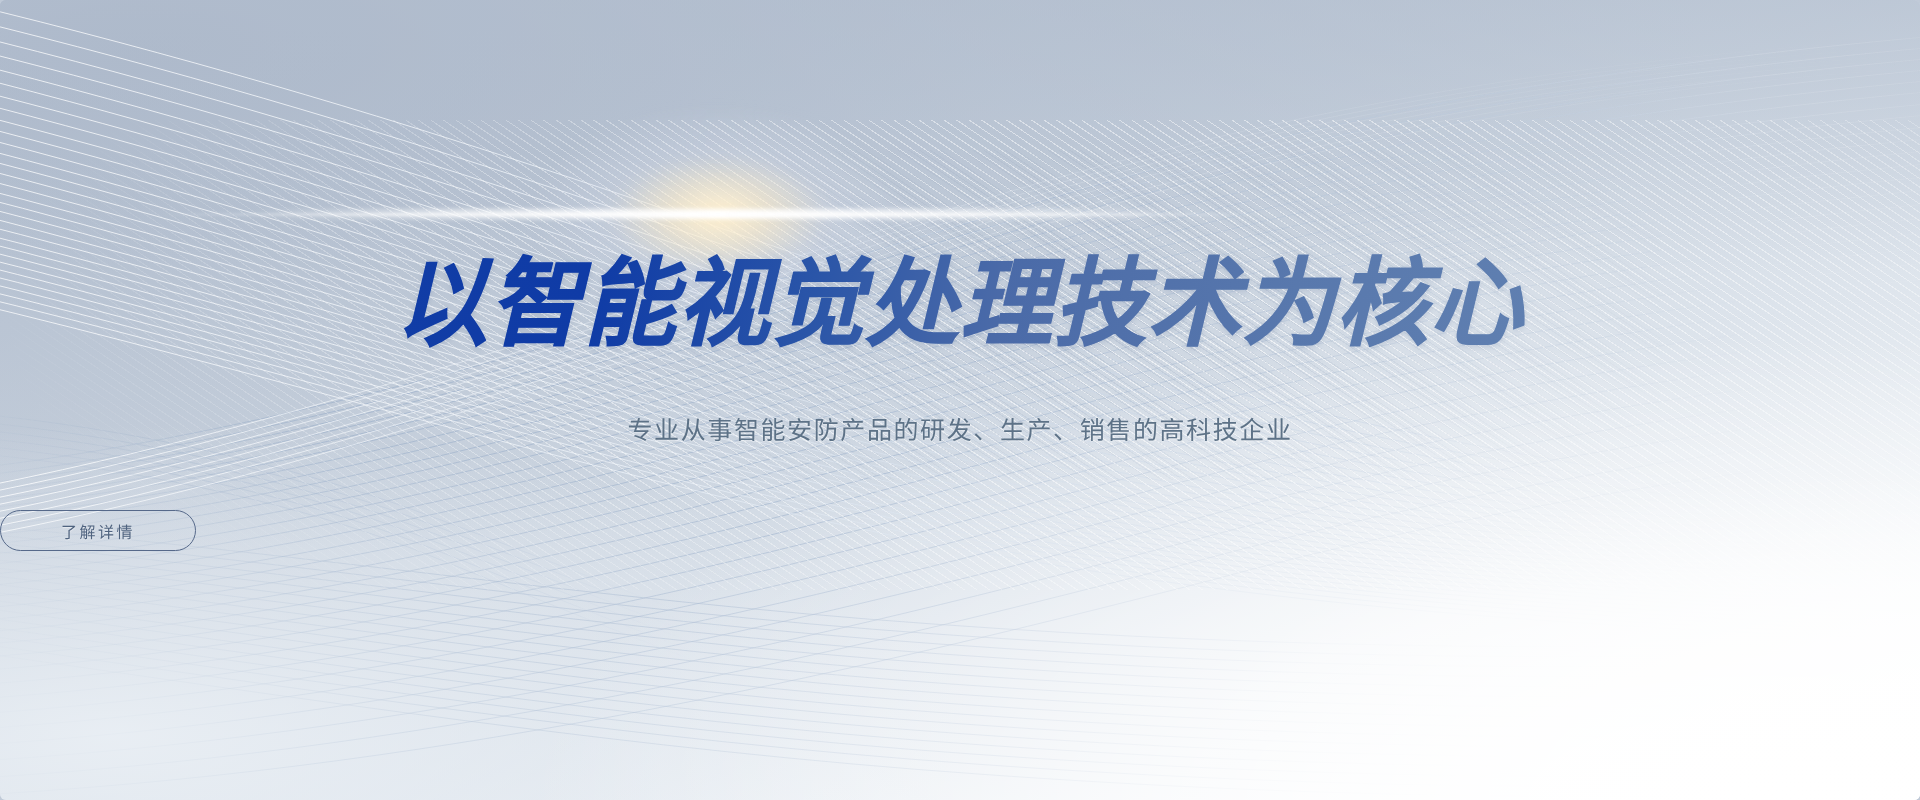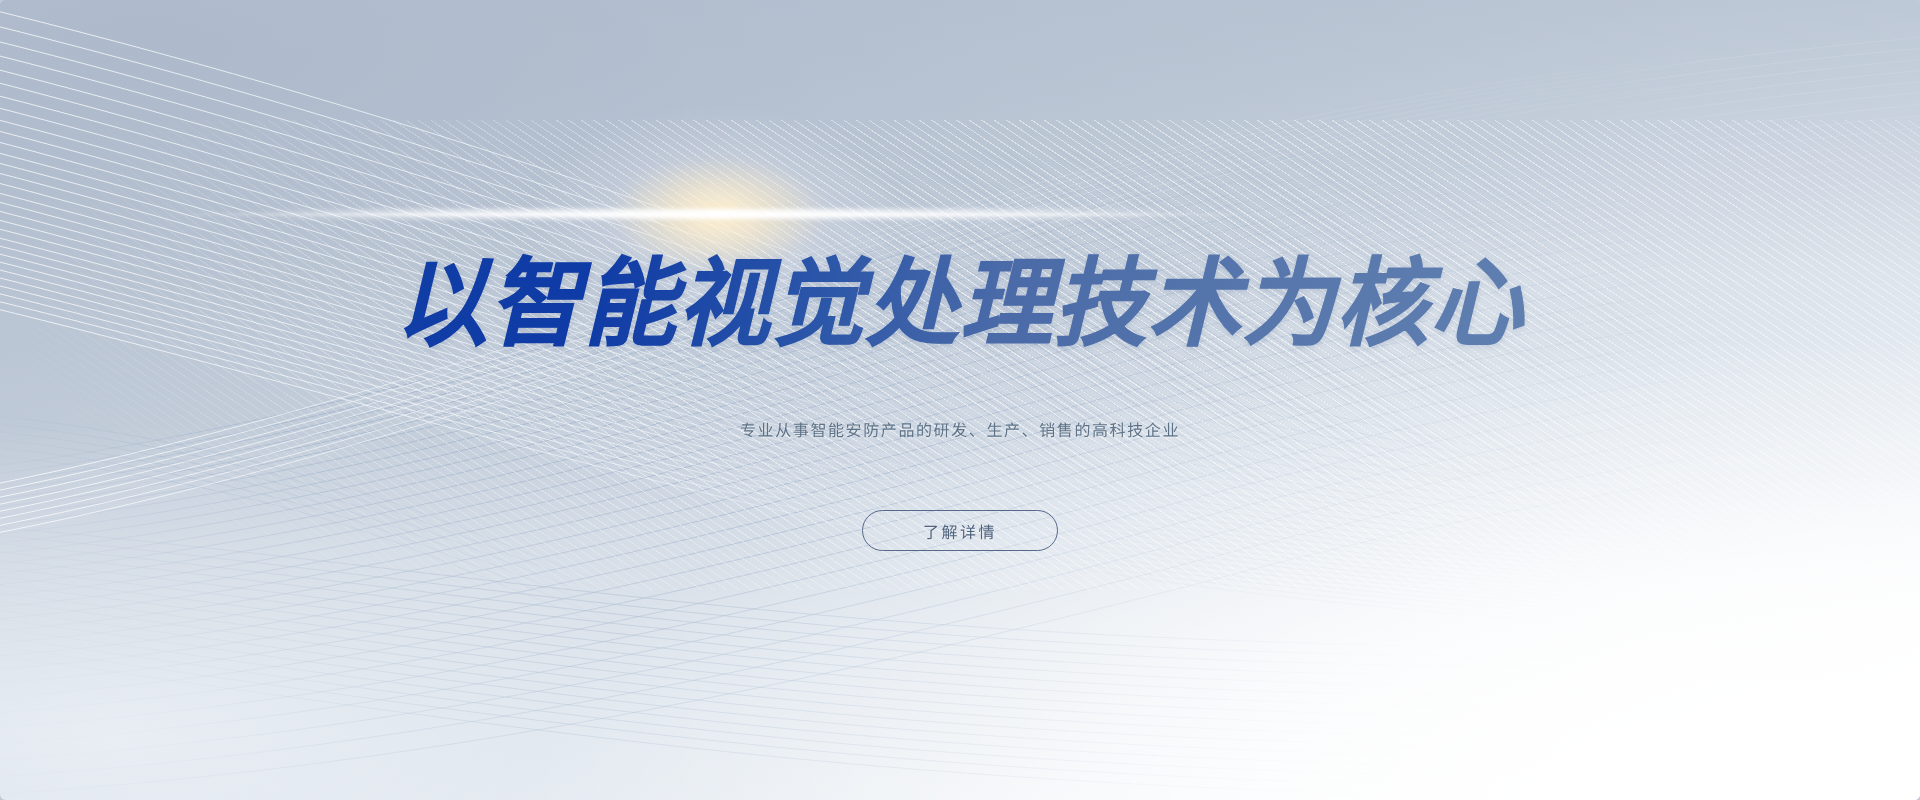--- a/index.html
+++ b/index.html
@@ -108,29 +108,29 @@
     color:transparent;
     -webkit-text-fill-color:transparent;
     filter:drop-shadow(0 2px 3px rgba(70,95,140,.16));
     transform:scaleX(.96);
   }
 
   .subtitle{
     margin:0;position:absolute;top:414px;left:0;width:1920px;
     text-align:center;
     font-family:"DejaVu Sans","Liberation Sans",sans-serif;
-    font-size:16px;line-height:34px;font-weight:400;
+    font-size:25px;line-height:34px;font-weight:400;
     letter-spacing:1.6px;
     color:#5d7287;
     text-shadow:0 1px 2px rgba(255,255,255,.55);
   }
 
   .cta-wrap{
     position:absolute;top:510px;left:0;width:1920px;
-    display:flex;justify-content:center;
+    display:flex;justify-content:flex-start;
   }
   .cta{
     display:inline-flex;align-items:center;justify-content:center;
     width:196px;height:41px;
     box-sizing:border-box;
     border:1.4px solid #56698a;
     border-radius:21px;
     background:transparent;
     color:#4f637f;
     font-family:"DejaVu Sans","Liberation Sans",sans-serif;

